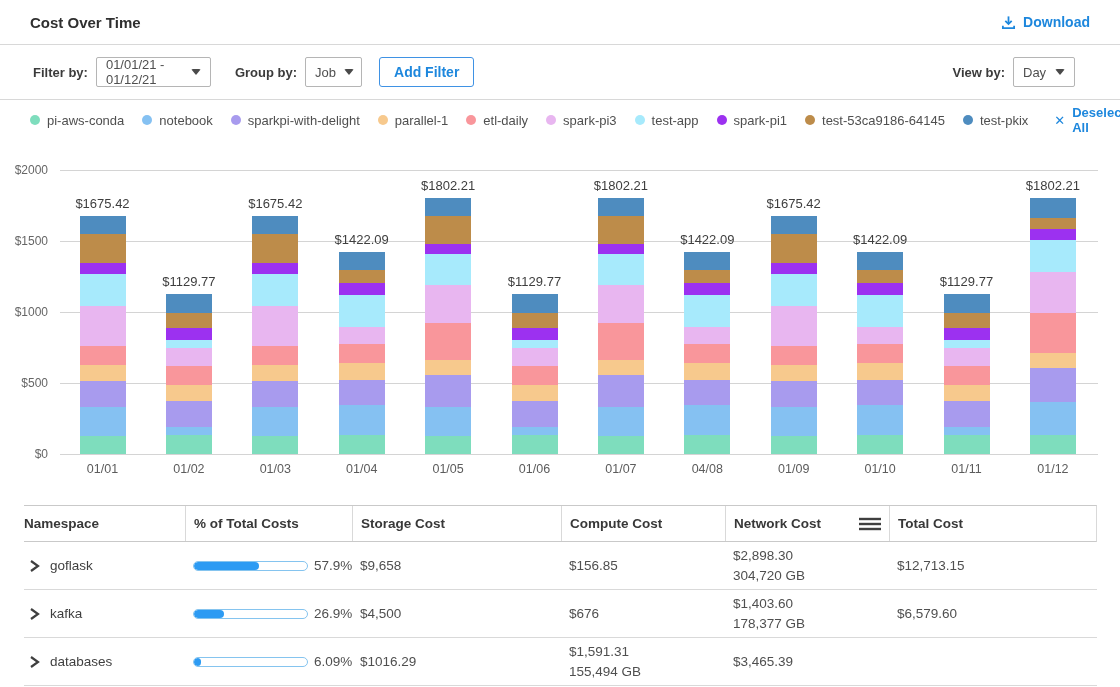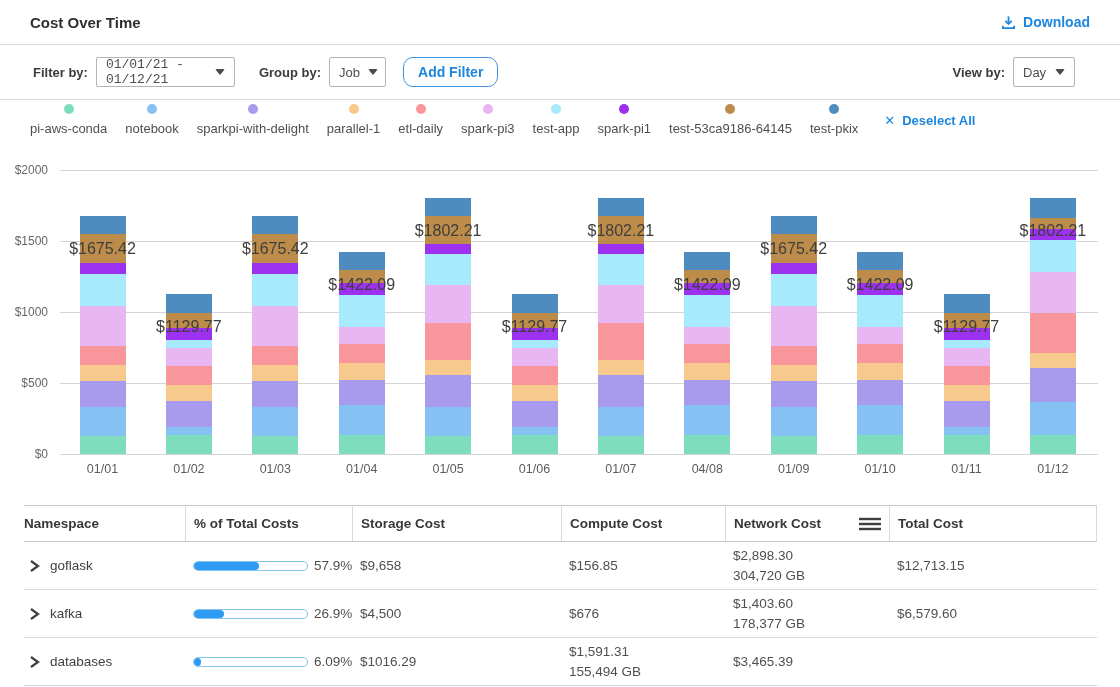--- a/index.html
+++ b/index.html
@@ -11,49 +11,49 @@
   .title { font-size:15px; font-weight:700; color:#2f2f2f; }
   .download { margin-left:auto; display:flex; align-items:center; gap:7px;
     color:#1d87dd; font-size:14px; font-weight:700; cursor:pointer; }
 
   .toolbar { height:55px; display:flex; align-items:center;
     padding:0 45px 0 33px; border-bottom:1px solid #d8d8d8; }
   .tlabel { font-size:13px; font-weight:700; color:#3b3b3b; white-space:nowrap; }
   .select { display:flex; align-items:center; justify-content:space-between;
     border:1px solid #b5b5b5; border-radius:2px; height:30px; background:#fff;
     font-size:13px; color:#4f4f4f; padding:0 9px; margin-left:8px; cursor:pointer; }
-  .select.date { width:139px;font-family:Liberation Mono, monospace; }
+  .select.date { width:115px; }
   .select.group { width:57px; margin-right:17px; }
   .select.view { width:62px; }
   .caret { width:0; height:0; border-left:5px solid transparent;
     border-right:5px solid transparent; border-top:6px solid #4a4a4a;
     border-radius:2px; margin-left:8px; }
   .gb { margin-left:24px; }
   .add-filter { height:30px; padding:0 14px; background:#fff;
-    border:1px solid #3f92e4; border-radius:10px; color:#1d87dd;
+    border:1px solid #3f92e4; border-radius:3px; color:#1d87dd;
     font-size:14px; font-weight:700; cursor:pointer;
     font-family:"Liberation Sans","DejaVu Sans",sans-serif; }
   .flex-spacer { flex:1; }
 
   .legend-row { height:40px; display:flex; align-items:center; padding-left:30px; }
   .legend-items { display:flex; align-items:center; gap:18px; }
   .leg-item { display:flex; align-items:center; gap:7px; font-size:13px;
-    color:#4f4f4f; cursor:pointer; white-space:nowrap;flex-direction:column; }
+    color:#4f4f4f; cursor:pointer; white-space:nowrap; }
   .dot { width:10px; height:10px; border-radius:50%; display:inline-block; }
   .deselect { display:flex; align-items:center; gap:7px; margin-left:26px;
     color:#1d87dd; font-size:13px; font-weight:700; cursor:pointer; }
 
   .chart { position:relative; height:348px; }
   .gridline { position:absolute; left:60px; right:22px; height:1px; background:#d4d4d4; }
   .ytick { position:absolute; left:0; width:48px; text-align:right; font-size:12px;
     color:#666; height:16px; line-height:16px; }
   .bar { position:absolute; width:46px; display:flex; flex-direction:column-reverse; }
   .seg { width:100%; }
-  .bar-total { position:absolute; width:90px; text-align:center; font-size:16px;
-    color:#3e3e3e;margin-top:44px; }
+  .bar-total { position:absolute; width:90px; text-align:center; font-size:13px;
+    color:#3e3e3e; }
   .xtick { position:absolute; width:60px; text-align:center; font-size:12.5px;
     color:#5c5c5c; top:322px; }
 
   .table { margin:17px 23px 0 24px; width:1073px; font-size:13.5px; }
   .thead { display:grid; grid-template-columns:161px 167px 209px 164px 164px 1fr;
     height:37px; border-top:1px solid #c9c9c9; border-bottom:1px solid #c9c9c9; }
   .th { display:flex; align-items:center; font-weight:700; color:#383838;
     padding-left:8px; border-left:1px solid #d9d9d9; position:relative; }
   .th:first-child { padding-left:0; border-left:none; }
   .thead { border-right:1px solid #d9d9d9; }

